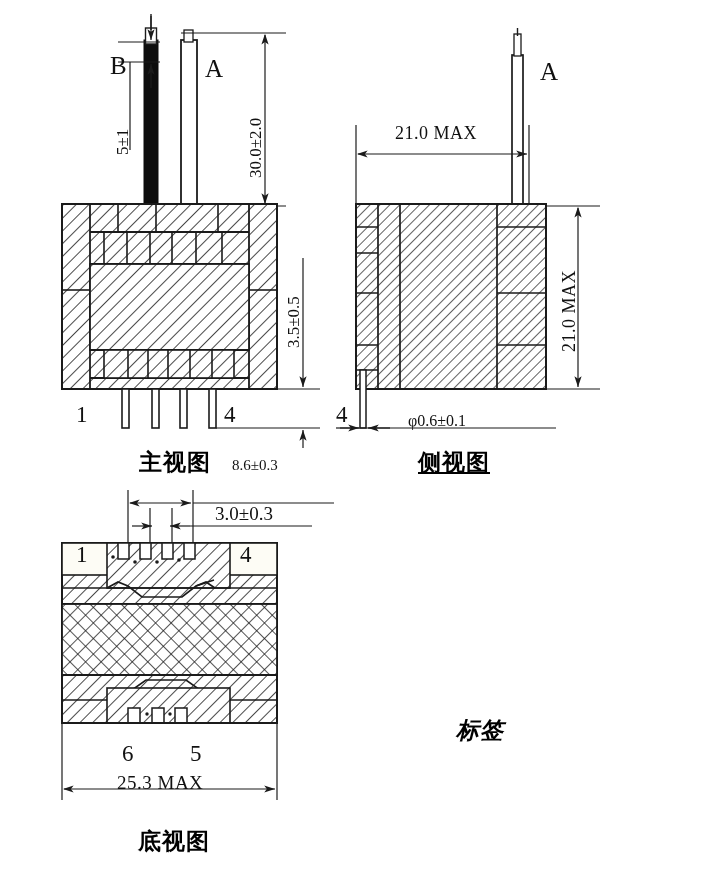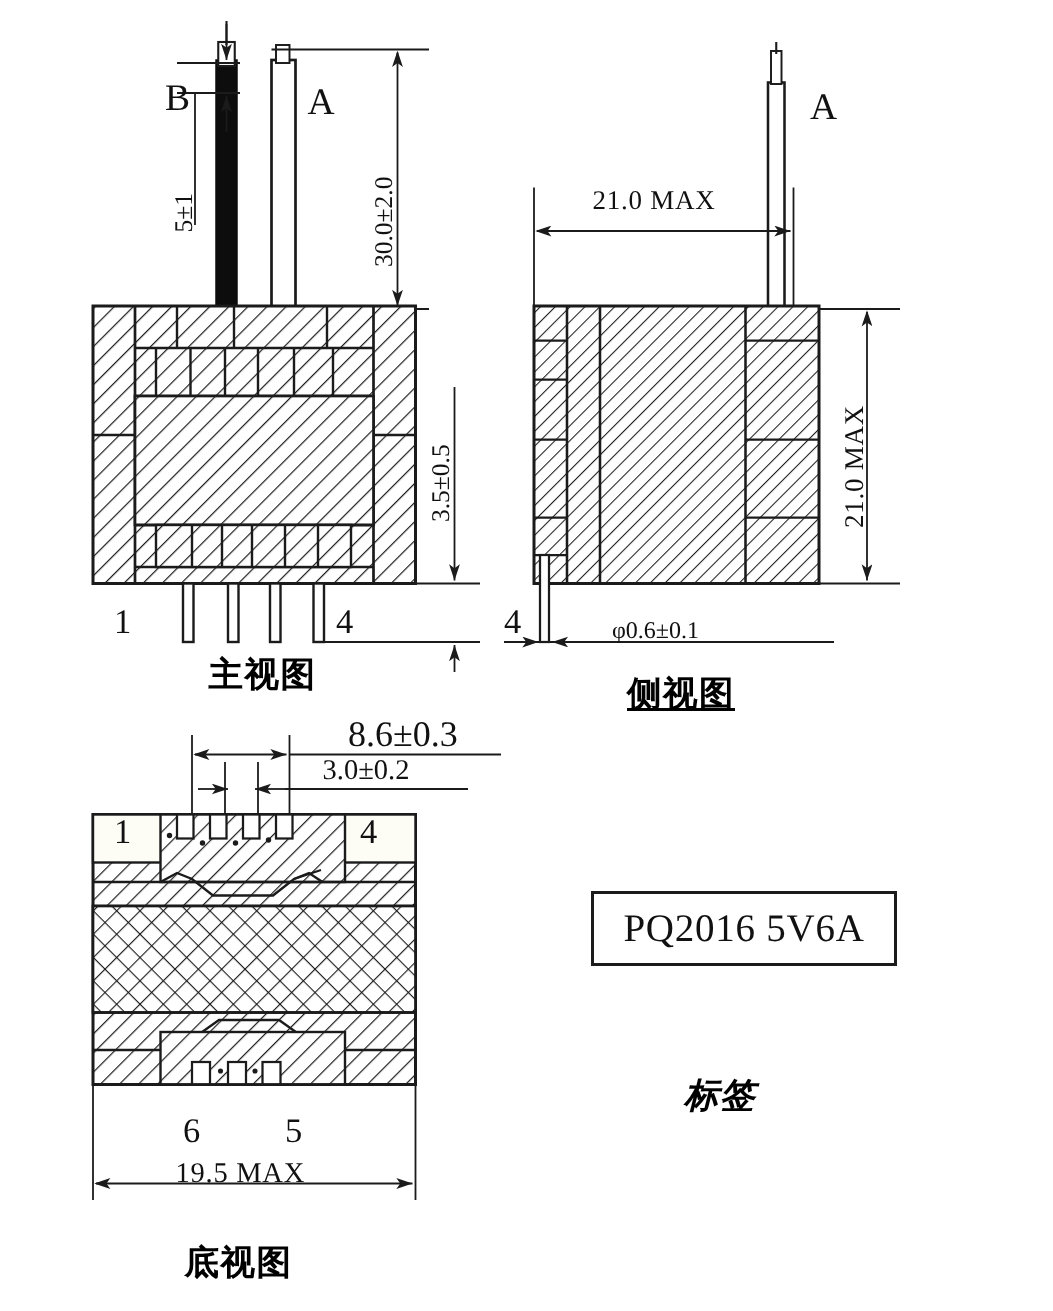--- a/index.html
+++ b/index.html
@@ -293,47 +293,44 @@
 
   <div class="dimv" style="left:113px;top:155px;">5±1</div>
 
   <div class="dimv" style="left:246px;top:178px;">30.0±2.0</div>
 
   <div class="dimv" style="left:284px;top:348px;">3.5±0.5</div>
 
   <div class="pinno" style="left:76px;top:402px;">1</div>
   <div class="pinno" style="left:224px;top:402px;">4</div>
 
-  <div class="cap" style="left:139px;top:434px;">主视图</div>
+  <div class="cap" style="left:139px;top:447px;">主视图</div>
 
   <div class="lbl" style="left:540px;top:58px;">A</div>
 
   <div class="dim" style="left:395px;top:123px;font-size:18px;letter-spacing:0.5px;">21.0 MAX</div>
 
   <div class="dimv" style="left:559px;top:352px;font-size:18px;letter-spacing:0.5px;">21.0 MAX</div>
 
   <div class="pinno" style="left:336px;top:402px;">4</div>
 
   <div class="dim" style="left:408px;top:412px;font-size:16px;">φ0.6±0.1</div>
 
   <div class="cap" style="left:418px;top:447px;text-decoration:underline;">侧视图</div>
 
-  <div class="dim" style="left:232px;top:477px;font-size:24px;">8.6±0.3</div>
-
-  <div class="dim" style="left:215px;top:503px;font-size:19px;">3.0±0.2</div>
+  <div class="dim" style="left:232px;top:457px;font-size:15px;">8.6±0.3</div>
+
+  <div class="dim" style="left:215px;top:503px;font-size:19px;">3.0±0.3</div>
 
   <div class="pinno" style="left:76px;top:542px;">1</div>
   <div class="pinno" style="left:240px;top:542px;">4</div>
 
   <div class="pinno" style="left:122px;top:741px;">6</div>
   <div class="pinno" style="left:190px;top:741px;">5</div>
 
-  <div class="dim" style="left:117px;top:772px;font-size:19px;letter-spacing:0.5px;">19.5 MAX</div>
-
-  <div class="cap" style="left:123px;top:826px;">底视图</div>
-
-  <div class="labelbox" style="left:394px;top:594px;width:200px;height:46px;">
-    <span>PQ2016 5V6A</span>
-  </div>
+  <div class="dim" style="left:117px;top:772px;font-size:19px;letter-spacing:0.5px;">25.3 MAX</div>
+
+  <div class="cap" style="left:138px;top:826px;">底视图</div>
+
 
   <div class="cap" style="left:456px;top:715px;font-style:italic;">标签</div>
 
 </div>
 
 </body></html>

